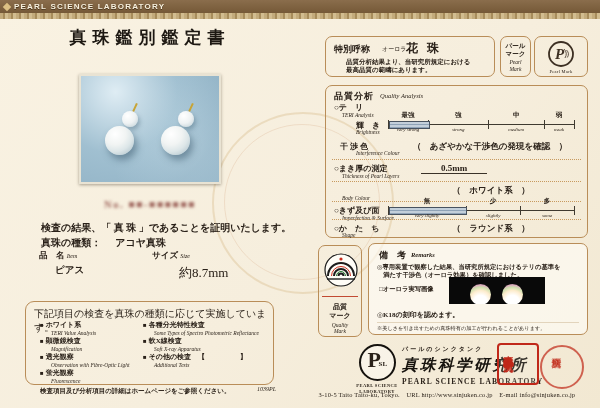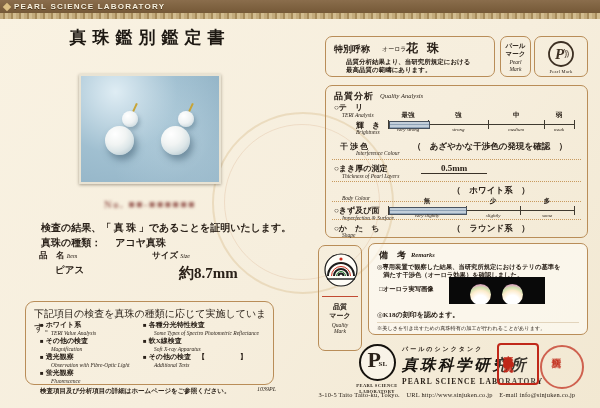--- a/index.html
+++ b/index.html
@@ -34,21 +34,21 @@
   .serial{position:absolute;left:0;top:199px;width:300px;text-align:center;font-size:10.5px;font-weight:bold;
     letter-spacing:1.5px;color:#a0685f;filter:blur(1.7px);}
   .statement{position:absolute;left:41px;top:221px;width:265px;font-size:10px;font-weight:bold;}
   .kindline{position:absolute;left:41px;top:236px;width:265px;font-size:10px;font-weight:bold;}
   .kindline b{margin-left:14px;}
   .lab{font-weight:bold;font-size:8.5px;}
   .lab .en{font-weight:normal;font-style:italic;font-size:6px;letter-spacing:0;}
   .item-label{position:absolute;left:39px;top:250px;}
   .size-label{position:absolute;left:152px;top:250px;}
   .item-value{position:absolute;left:55px;top:264px;font-size:9.5px;font-weight:bold;}
-  .size-value{position:absolute;left:179px;top:264px;font-size:15px;font-weight:bold;}
+  .size-value{position:absolute;left:179px;top:264px;font-size:13px;font-weight:normal;}
   
   .tests-box{position:absolute;left:25px;top:301px;width:247px;height:82px;border:1px solid #b98d58;border-radius:9px;}
   .tests-title{position:absolute;left:8px;top:5px;font-size:10px;font-weight:normal;}
   .titem{position:absolute;font-size:7px;font-weight:bold;white-space:nowrap;}
   .titem .sq{font-size:6px;margin-right:2px;}
   .titem .en{display:block;margin-left:11px;font-weight:normal;font-style:italic;font-size:5.5px;letter-spacing:0;}
   .tests-foot{position:absolute;left:40px;top:387px;font-size:6.5px;font-weight:bold;}
   .tests-code{position:absolute;left:257px;top:386px;font-size:6px;font-style:italic;}
   
   .rbox{position:absolute;border:1px solid #b98d58;border-radius:7px;box-sizing:border-box;}
@@ -74,21 +74,21 @@
   .th-val{font-size:9px;font-weight:bold;text-align:center;border-bottom:1px solid #3a3228;padding:0 20px;}
   
   .scale{position:absolute;height:24px;}
   .scale .line{position:absolute;left:0;right:0;top:12px;border-top:1.5px solid #3f3a30;}
   .scale .tick{position:absolute;top:8px;height:9px;border-left:1.5px solid #3f3a30;}
   .scale .fill{position:absolute;left:1px;top:9px;height:6px;border:1px solid #47525f;
     background:repeating-linear-gradient(0deg,#8ea2b6 0 1.5px,#c3cfda 1.5px 3px);}
   .scale .sjp{position:absolute;top:-1px;font-size:6.5px;font-weight:bold;text-align:center;}
   .scale .sen{position:absolute;top:15px;font-size:5px;font-style:italic;text-align:center;}
   
-  .qm-box{left:318px;top:245px;width:44px;height:106px;}
+  .qm-box{left:318px;top:245px;width:44px;height:92px;}
   .qm-box svg{position:absolute;left:4px;top:5px;}
   .qm-redline{position:absolute;left:3px;right:3px;top:50px;border-top:1.5px solid #c24a32;}
   .qm-jp{position:absolute;left:0;top:57px;width:100%;text-align:center;font-size:7px;font-weight:bold;line-height:9px;}
   .qm-en{position:absolute;left:0;top:76px;width:100%;text-align:center;font-size:5.5px;font-style:italic;line-height:6px;}
   .remarks-box{left:368px;top:243px;width:220px;height:92px;background:rgba(255,253,248,.6);}
   .rm-title{position:absolute;left:10px;top:5px;font-size:9px;font-weight:bold;}
   .rm-title-en{position:absolute;left:42px;top:7px;font-size:6.5px;font-style:italic;font-weight:bold;}
   .rm-note1{position:absolute;left:8px;top:19px;font-size:6.3px;font-weight:bold;line-height:8px;}
   .rm-photo-label{position:absolute;left:10px;top:41px;font-size:6.3px;font-weight:bold;}
   .rm-photo{position:absolute;left:80px;top:33px;width:96px;height:27px;background:#090909;overflow:hidden;}
@@ -163,21 +163,21 @@
   <div class="item-value">ピアス</div>
   <div class="size-value">約8.7mm</div>
 
   <div class="tests-box">
     <div class="tests-title">下記項目の検査を真珠の種類に応じて実施しています。</div>
     <div class="titem" style="left:14px;top:18px;">
       <span class="sq">■</span><span>ホワイト系</span>
       <span class="en">TERI Value Analysis</span>
     </div>
     <div class="titem" style="left:14px;top:34px;">
-      <span class="sq">■</span><span>その他の検査</span>
+      <span class="sq">■</span><span>顕微鏡検査</span>
       <span class="en">Magnification</span>
     </div>
     <div class="titem" style="left:14px;top:50px;">
       <span class="sq">■</span><span>透光観察</span>
       <span class="en">Observation with Fibre-Optic Light</span>
     </div>
     <div class="titem" style="left:14px;top:66px;">
       <span class="sq">■</span><span>蛍光観察</span>
       <span class="en">Fluorescence</span>
     </div>

